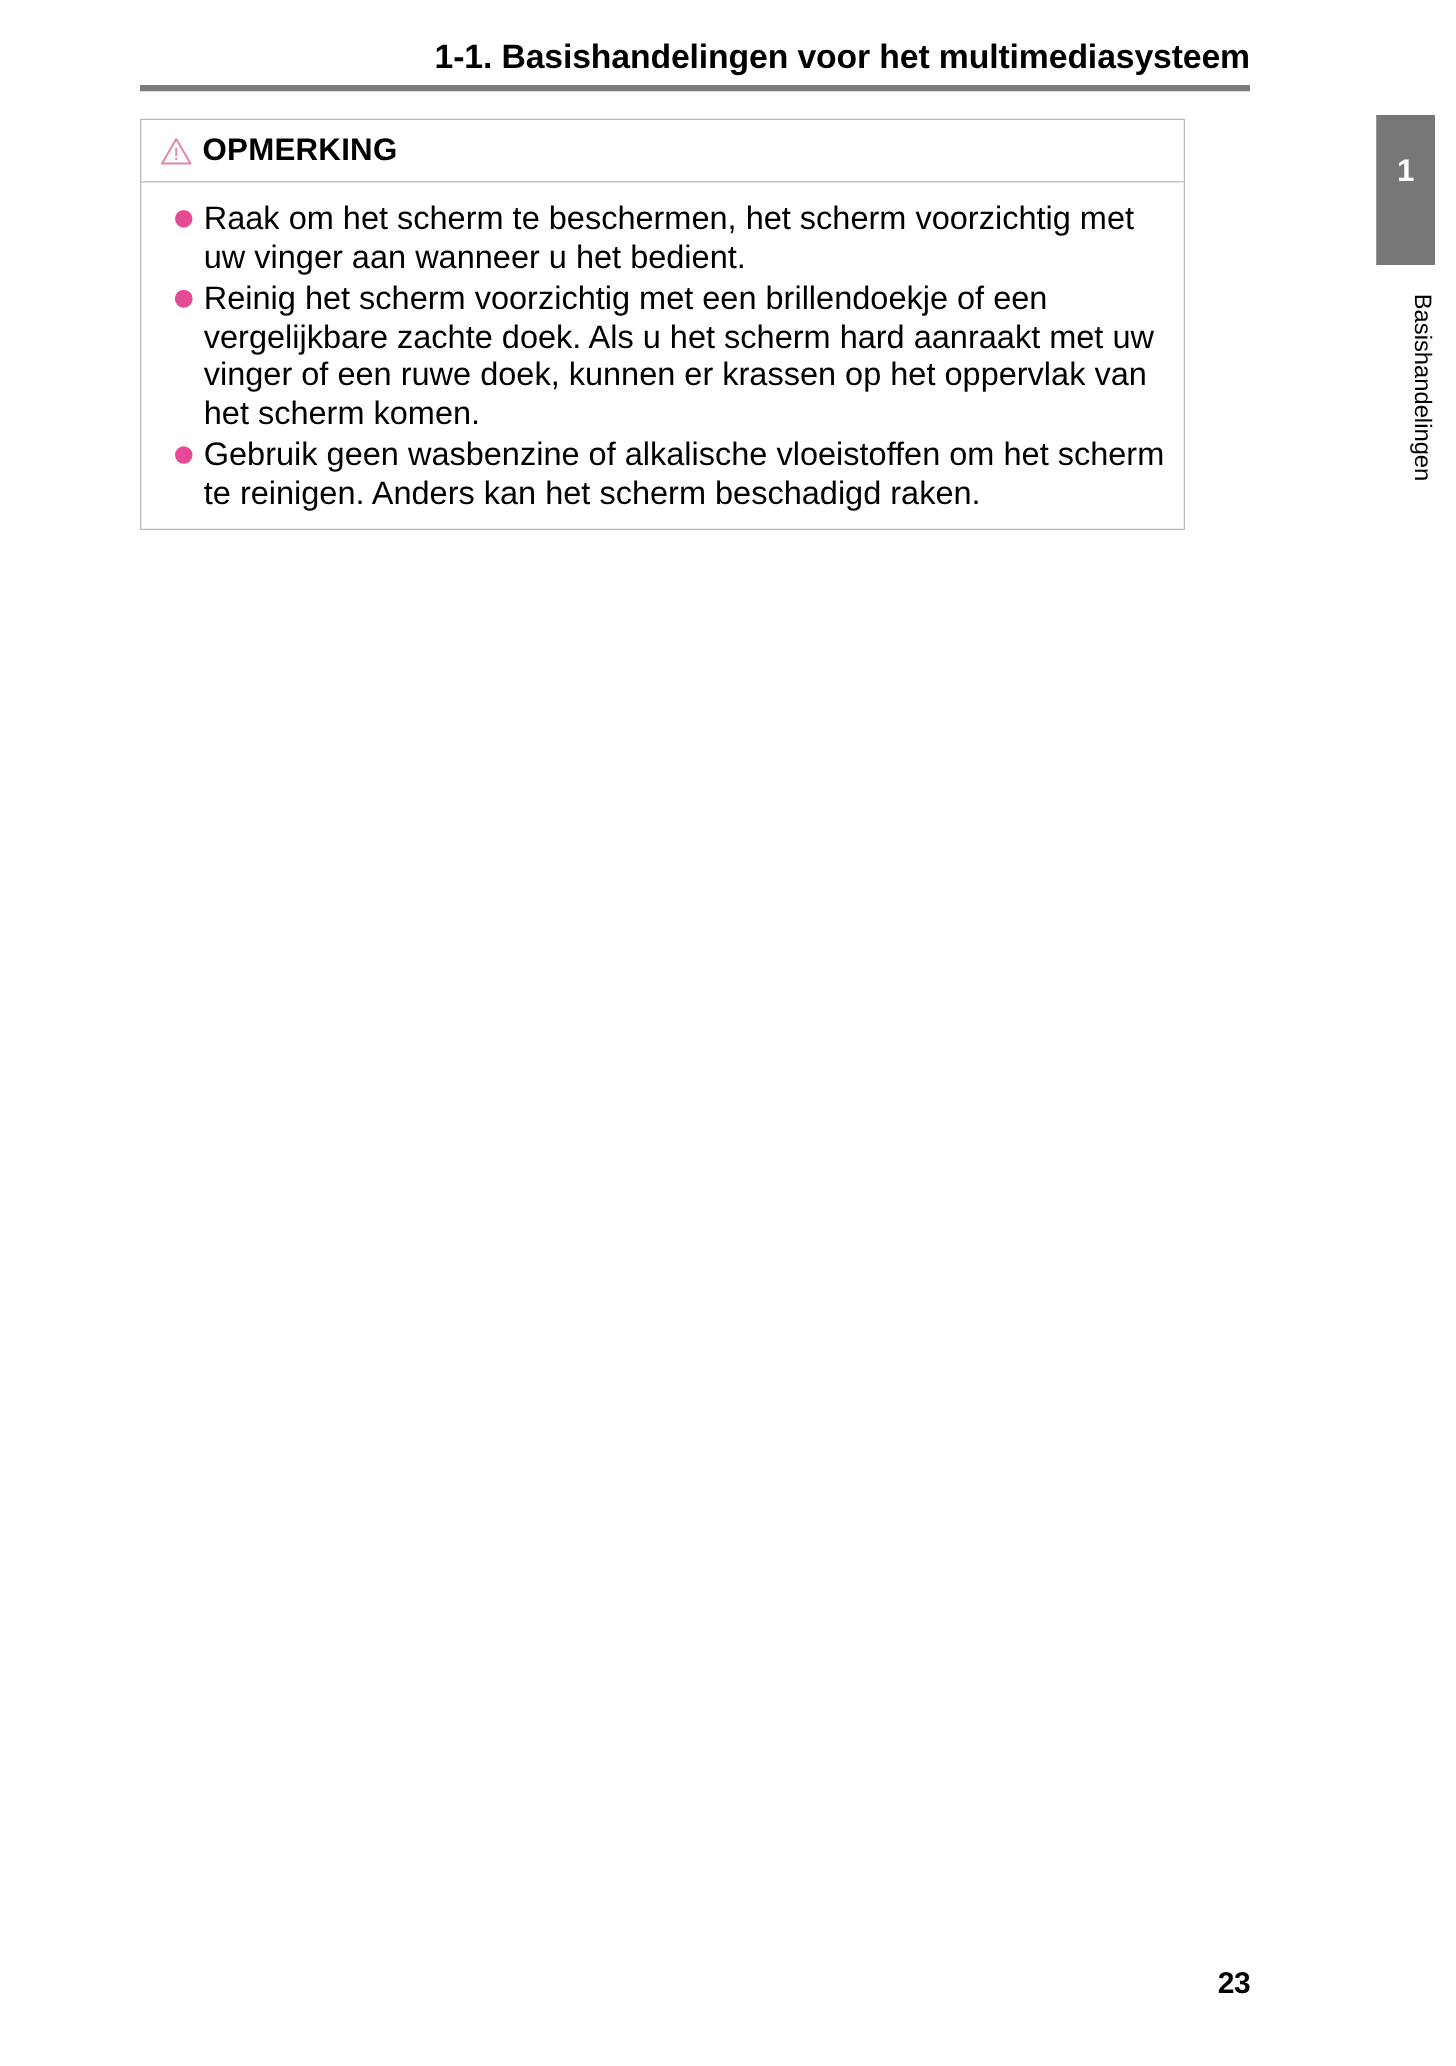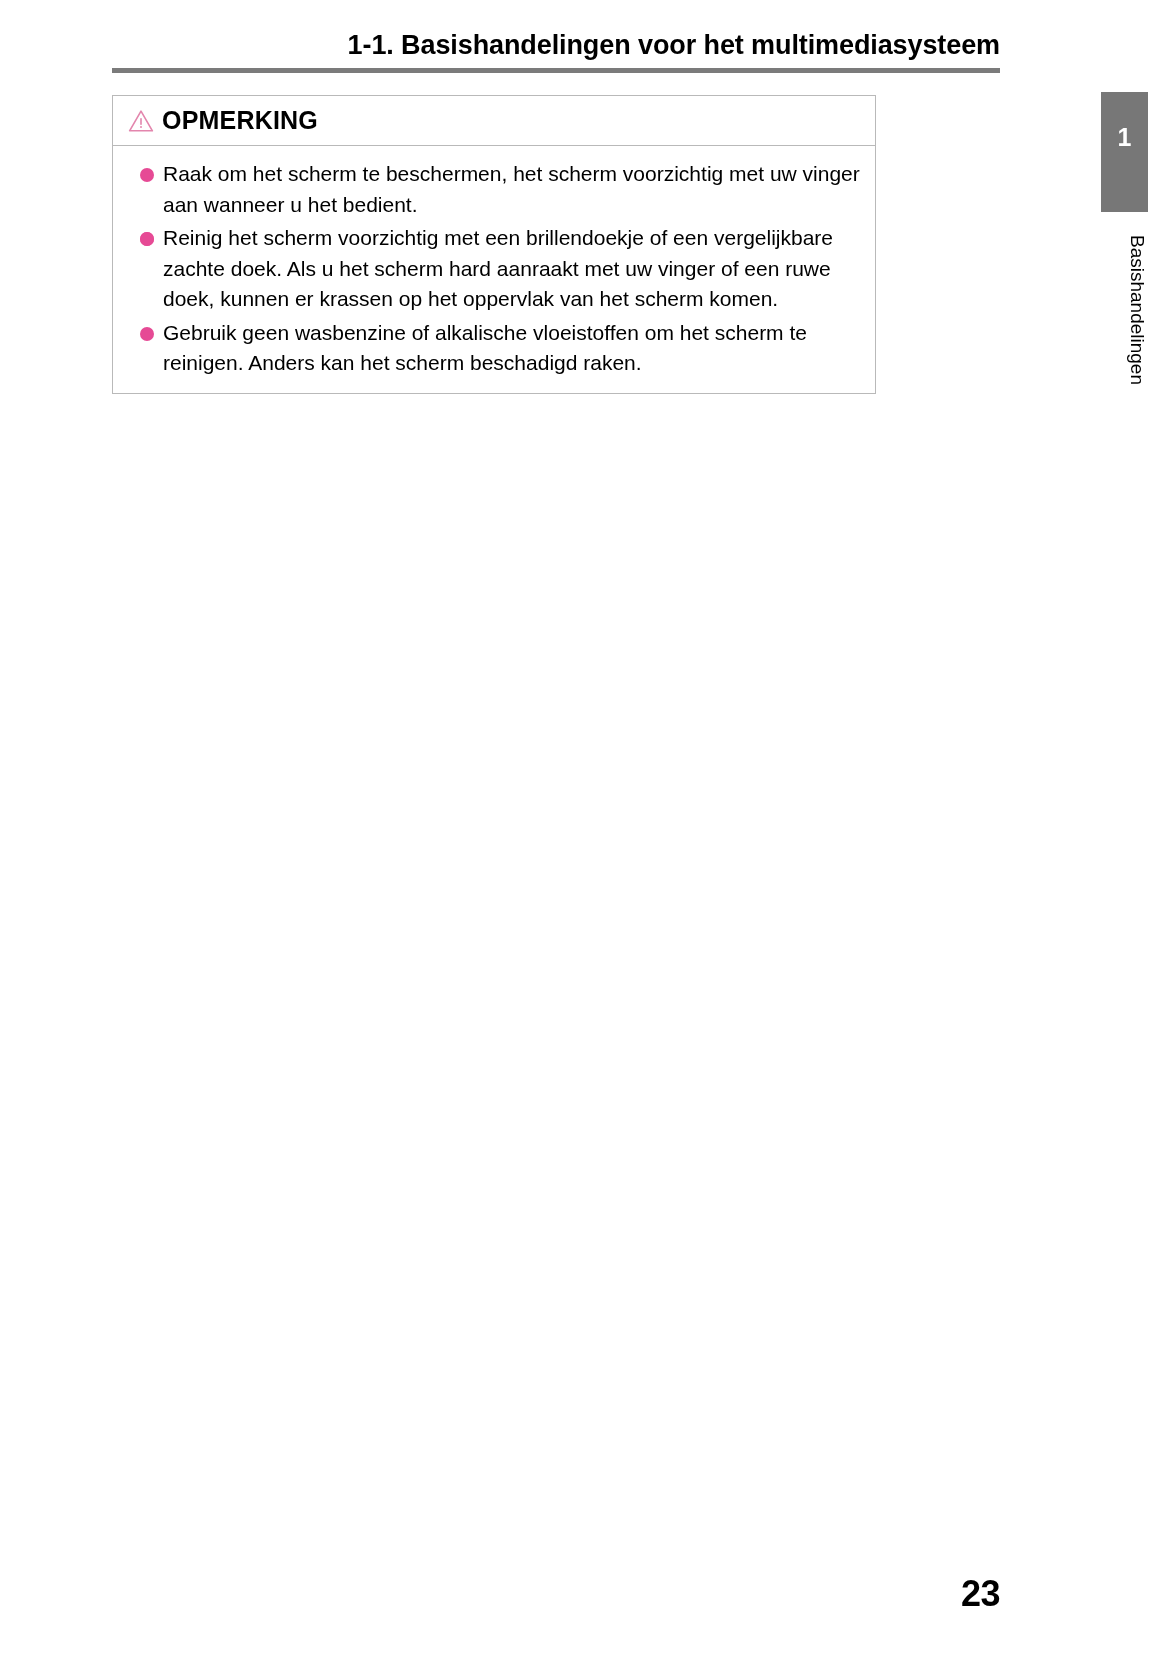--- a/index.html
+++ b/index.html
@@ -77,21 +77,21 @@
     display: flex;
     align-items: flex-start;
     justify-content: center;
   }
 
   
   .notice-box {
     position: absolute;
     left: 112px;
     top: 95px;
-    width: 764px;
+    width: 836px;
     border: 1px solid #b9b9b9;
     background: #ffffff;
     box-sizing: border-box;
   }
   .notice-head {
     border-bottom: 1px solid #b9b9b9;
     height: 50px;
     display: flex;
     align-items: center;
     padding-left: 15px;
@@ -116,21 +116,21 @@
   }
   ul.notice-list {
     list-style: none;
     margin: 0;
     padding: 0;
   }
   ul.notice-list li {
     position: relative;
     padding-left: 36px;
     margin: 0 0 3px 0;
-    font-size: 21px;
+    font-size: 26px;
     line-height: 30.5px;
     color: #000000;
     text-align: left;
   }
   ul.notice-list li:last-child {
     margin-bottom: 0;
   }
   .bullet-dot {
     position: absolute;
     left: 13px;
@@ -141,21 +141,21 @@
     background: #e64a95;
   }
 
   
   .folio {
     position: absolute;
     left: 700px;
     top: 1573px;
     width: 300px;
     text-align: right;
-    font-size: 36px;
+    font-size: 24px;
     font-weight: bold;
     color: #000000;
     letter-spacing: -0.5px;
   }
 </style>
 </head>
 <body>
 
 <div id="page">
 

